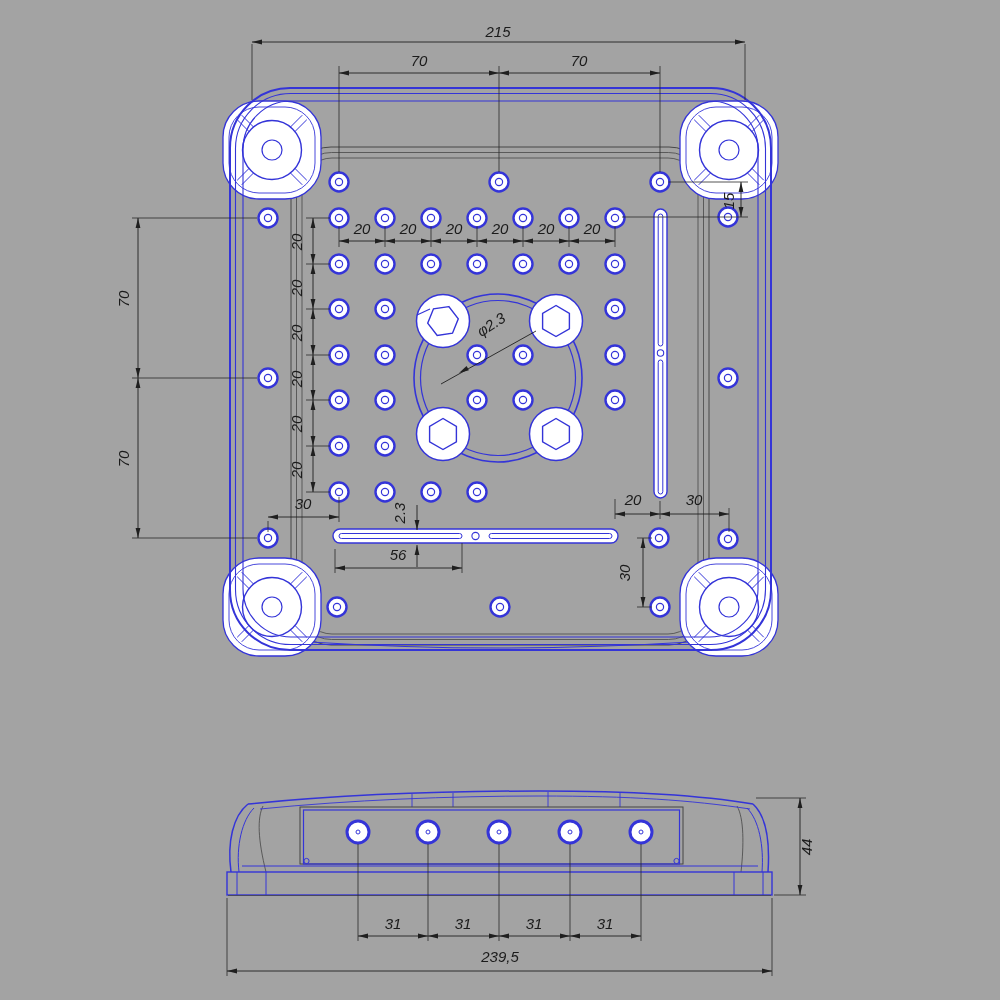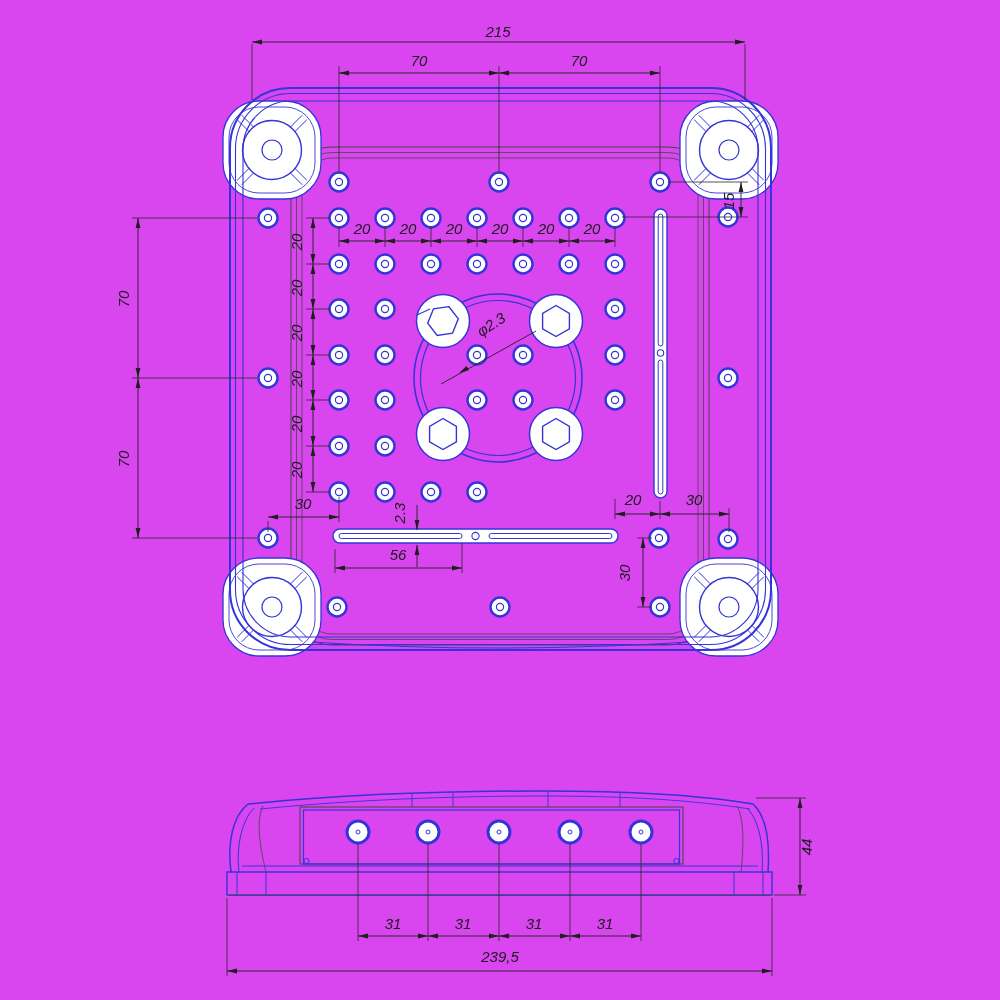--- a/index.html
+++ b/index.html
@@ -1,16 +1,16 @@
 <!DOCTYPE html>
 <html><head>
 <meta charset="utf-8">
 <style>
   html,body{margin:0;padding:0;background:#ffffff;}
-  #stage{width:1000px;height:1000px;position:relative;background:#d946ef;overflow:hidden;}
+  #stage{width:1000px;height:1000px;position:relative;background:#a3a3a3;overflow:hidden;}
   svg{position:absolute;left:0;top:0;}
   text{font-family:"Liberation Sans","DejaVu Sans",sans-serif;font-style:italic;fill:#1b1b1b;}
   .dimtxt{font-size:15px;}
 </style>
 </head>
 <body>
 
 <div id="stage">
 <svg id="drawing" width="1000" height="1000" viewBox="0 0 1000 1000">
 

